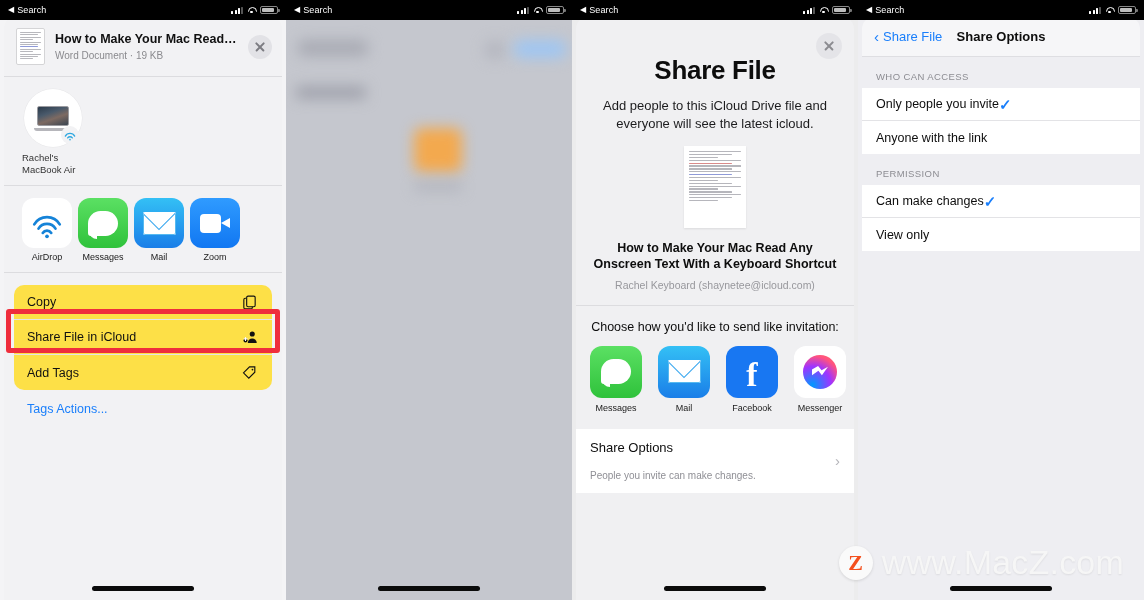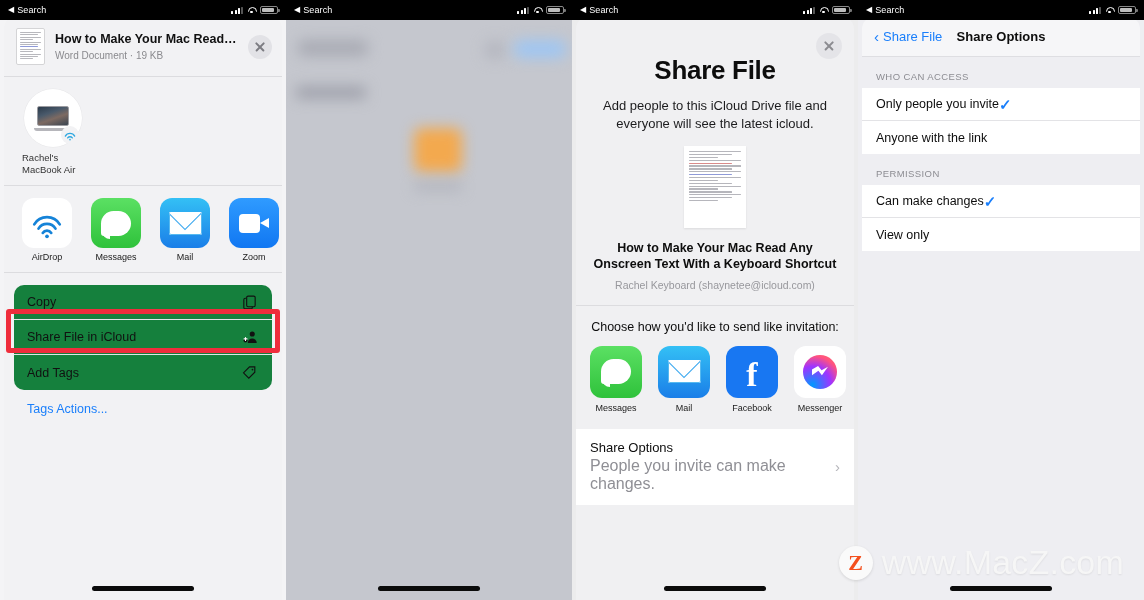--- a/index.html
+++ b/index.html
@@ -106,21 +106,21 @@
   }
   .mac-base{position:absolute;bottom:0;left:0;width:38px;height:2.6px;background:#b6b6bb;border-radius:0 0 3px 3px;}
   .ad-badge{
     position:absolute;right:3px;bottom:3px;width:18px;height:18px;border-radius:50%;
     background:#f2f2f4;display:flex;align-items:center;justify-content:center;
   }
   .ad-badge svg{width:14px;height:14px;display:block}
   .ad-label{font-size:9.5px;color:#333;line-height:1.22;margin-top:5px;}
 
   .apps-row {
-    display: flex; gap: 19px; padding: 12px 0 10px 18px; background:#f2f2f4;
+    display: flex; gap: 6px; padding: 12px 0 10px 18px; background:#f2f2f4;
     border-bottom: 1px solid #dcdcdf;
   }
   .app { width: 50px; text-align: center; flex: 0 0 auto; }
   .app-icon { width: 50px; height: 50px; border-radius: 12px; position: relative; overflow: hidden; display:flex;align-items:center;justify-content:center;}
   .app-label { font-size: 9px; color: #1a1a1a; margin-top: 4px; white-space: nowrap; }
 
   .ic-airdrop { background: #fff; }
   .ic-messages { background: linear-gradient(180deg,#5be063,#2fc23b); }
   .ic-mail { background: linear-gradient(180deg,#34c0f5,#1a7ee8); }
   .ic-zoom  { background: linear-gradient(180deg,#2f9bff,#1177f2); }
@@ -132,21 +132,21 @@
   .env { width: 33px; height: 23px; background:#fff; border-radius:2px; position:relative; overflow:hidden;}
   .env::after{content:"";position:absolute;top:-12px;left:50%;transform:translateX(-50%) rotate(45deg);width:23px;height:23px;border:1.6px solid #3aa8ef;background:#fff;}
   .env i{position:absolute;inset:0;border:1.4px solid #56b9f0;border-radius:2px;display:block;}
   .cam { width: 30px; height: 19px; position: relative; }
   .cam::before{content:"";position:absolute;left:0;top:0;width:21px;height:19px;background:#fff;border-radius:4px;}
   .cam::after{content:"";position:absolute;right:0;top:4px;width:0;height:0;border-top:5.5px solid transparent;border-bottom:5.5px solid transparent;border-right:9px solid #fff;}
   .msgr { width:34px;height:34px;border-radius:50%; background: radial-gradient(circle at 28% 88%, #0099ff 0%, #a033ff 48%, #ff5280 75%, #ff7061 100%); position:relative;}
   .msgr::after{content:"";position:absolute;left:9px;top:10px;width:16px;height:12px;background:#fff;clip-path: polygon(0 40%, 38% 12%, 60% 48%, 100% 18%, 62% 88%, 40% 52%, 0 88%);}
   .fb-f { color:#fff; font-size:34px; font-weight:bold; font-family:"Liberation Serif",serif; line-height:1; margin-top:6px;}
 
-  .actions-list { margin: 12px 10px 0 10px; background: #15803d; border-radius: 10px; overflow: hidden; }
+  .actions-list { margin: 12px 10px 0 10px; background: #fde047; border-radius: 10px; overflow: hidden; }
   .action-row {
     display: flex; align-items: center; justify-content: space-between;
     padding: 0 13px; height: 35px; border-bottom: .5px solid #e4e4e6;
     font-size: 12.5px; color: #111;
   }
   .action-row:last-child { border-bottom: none; }
   .action-row .ico { width: 19px; height: 19px; display:flex;align-items:center;justify-content:center; }
   .action-row .ico svg { display:block; }
   .edit-actions { margin: 12px 0 0 23px; font-size: 12.5px; color: #1a7ffb; }
 
@@ -186,21 +186,21 @@
   .sf-choose { text-align:center; font-size:12.5px; color:#0d0d0d; margin-top: 14px; font-weight:500;}
   .sf-apps { display:flex; gap: 16px; padding: 12px 0 8px 14px; }
   .sf-app { width:52px; text-align:center; flex:0 0 auto;}
   .sf-app .app-icon { width: 52px; height:52px; border-radius:12px; }
   .sf-app .app-label { font-size: 9px; margin-top: 5px; }
   .sf-options {
     margin-top: 8px; background:#fff; padding: 11px 14px 12px;
     display:flex; align-items:center; justify-content:space-between;
   }
   .sf-opt-title { font-size: 13px; color:#0d0d0d; font-weight:500;}
-  .sf-opt-sub { font-size: 16px; color:#8f8f95; margin-top: 2px;}
+  .sf-opt-sub { font-size: 10px; color:#8f8f95; margin-top: 15px;}
   .chev { color:#b5b5ba; font-size:15px; line-height:1;}
 
   
   .p4 .sheet { background: #eeeef2; }
   .so-nav {
     display:flex; align-items:center; background:#f6f6f8; height: 40px;
     padding: 0 12px; border-bottom: .5px solid #dedee2; position:relative;
   }
   .so-back { display:flex; align-items:center; gap:4px; color:#1a7ffb; font-size:13px; }
   .so-back .bk { font-size: 15px; line-height: 1; }

